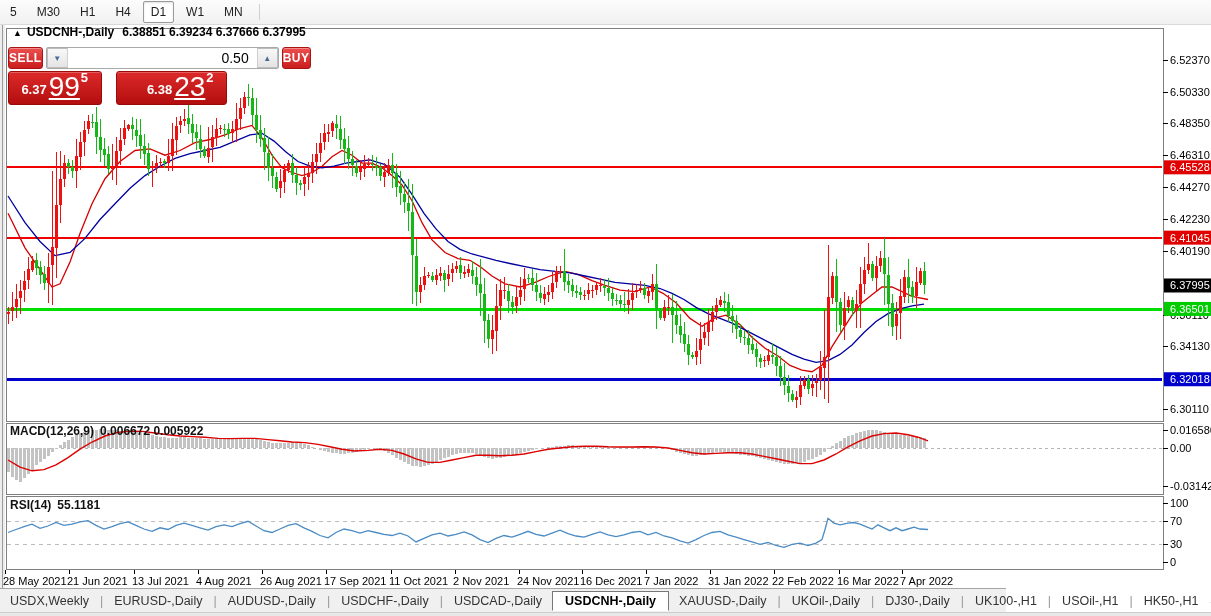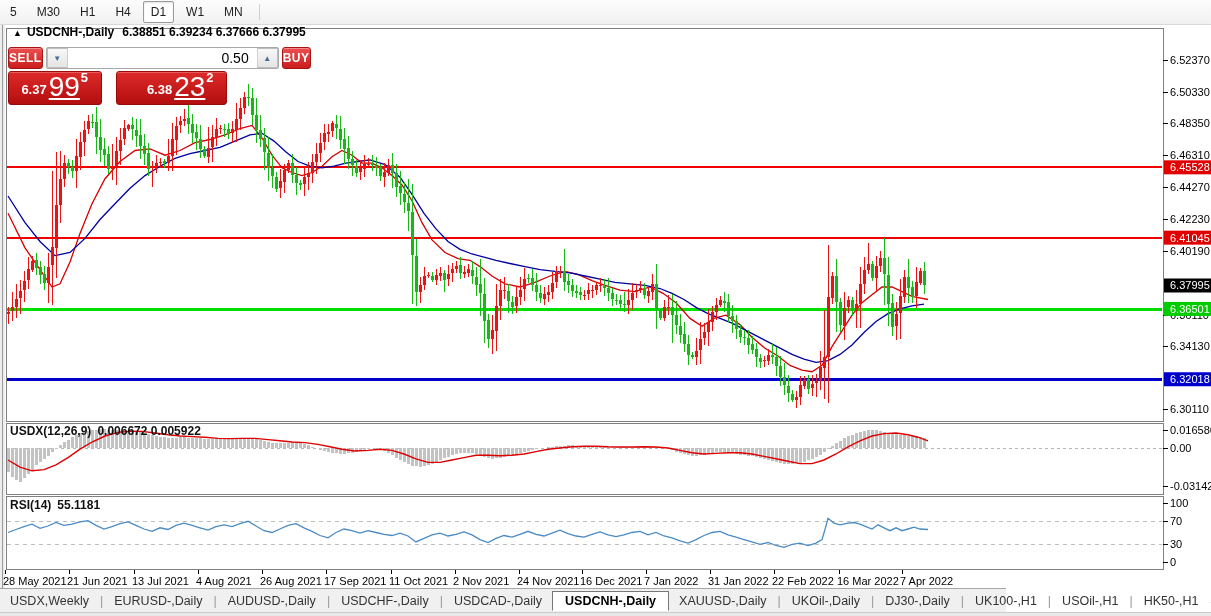--- a/index.html
+++ b/index.html
@@ -891,21 +891,21 @@
       </div>
       <div class="bigprice right">
         <span class="small">6.38</span>
         <span class="big">23</span>
         <span class="sup">2</span>
       </div>
     </div>
   </div>
 
   <div id="macd-label">
-    <span>USDX(12,26,9)</span><span>0.006672 0.005922</span>
+    <span>MACD(12,26,9)</span><span>0.006672 0.005922</span>
   </div>
   <div id="rsi-label">
     <span>RSI(14)</span><span>55.1181</span>
   </div>
 
   <div id="tabbar">
     <div class="pad"></div>
     <div id="tabs-holder" style="display:flex;align-items:center;">
         <div class="tab">USDX,Weekly</div>
         <span class="tab-sep">|</span>

